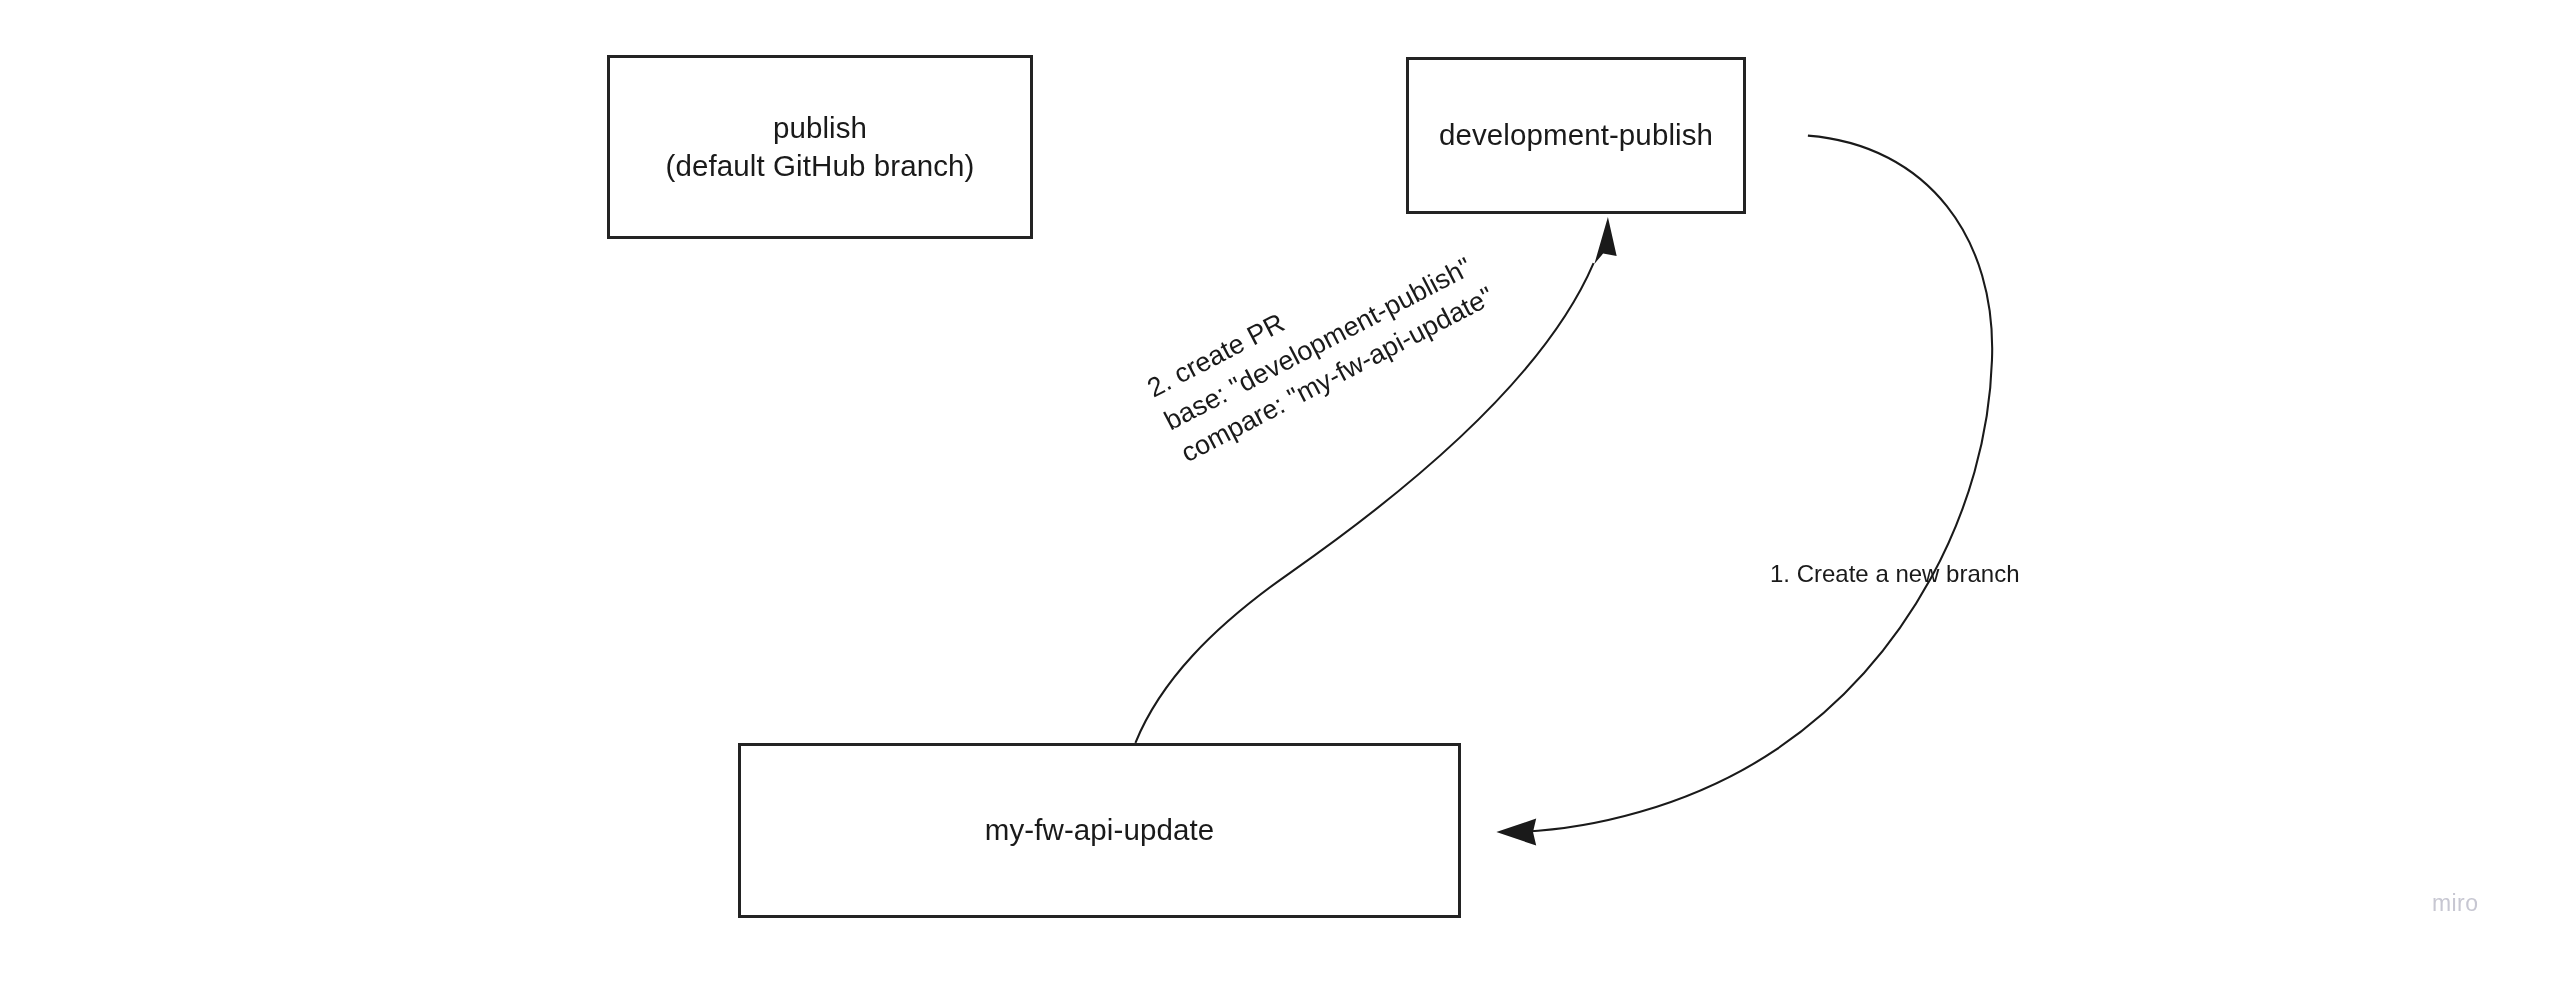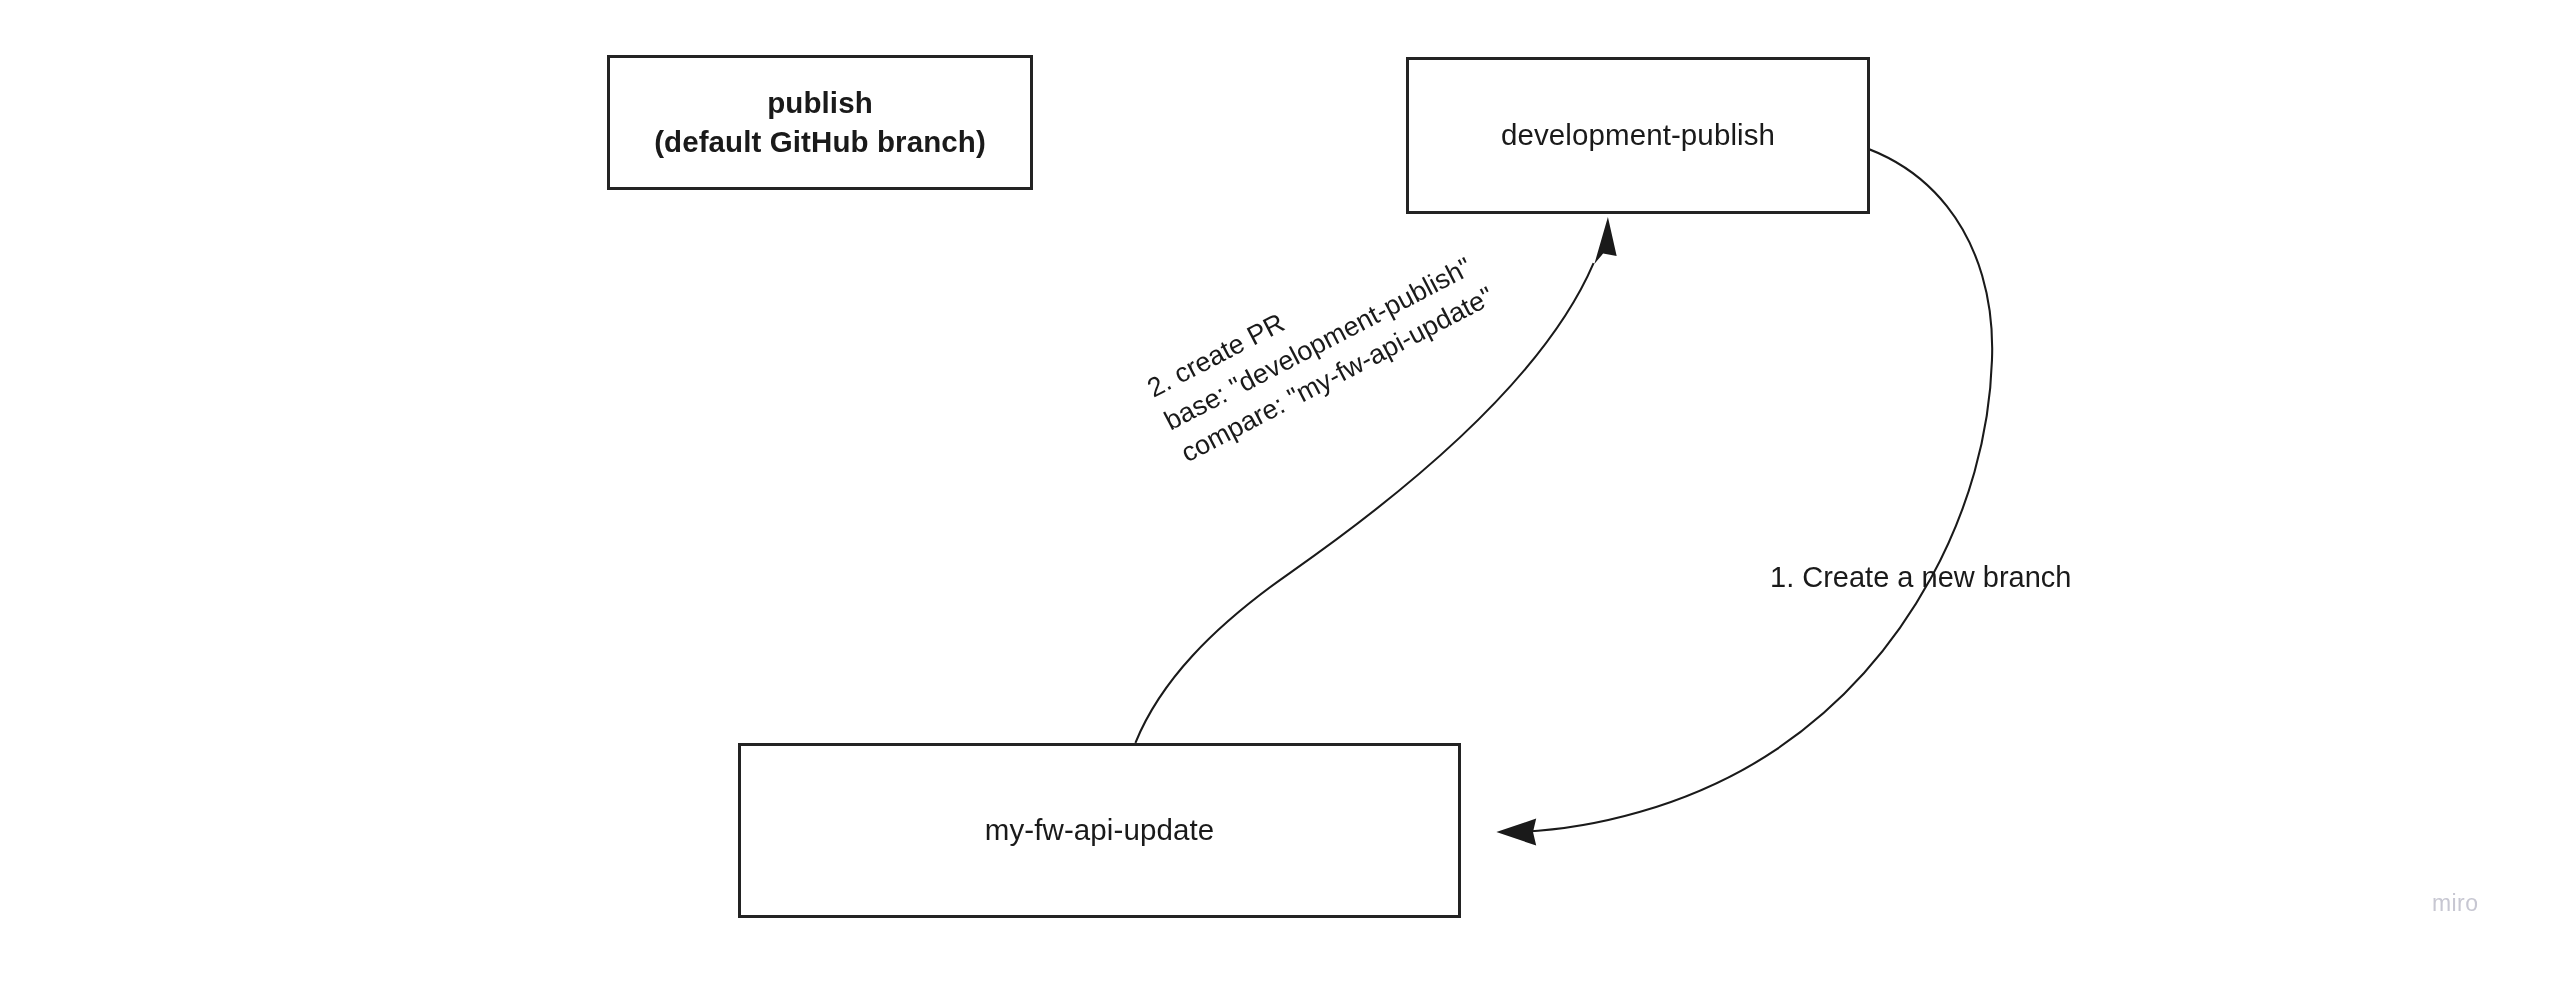--- a/index.html
+++ b/index.html
@@ -38,27 +38,26 @@
   }
   .node .node-text {
     white-space: pre-line;
     padding: 0 8px;
   }
 
   #node-publish {
     left: 607px;
     top: 55px;
     width: 426px;
-    height: 135px;
-    font-weight: bold;
+    height: 184px;
   }
   #node-development-publish {
     left: 1406px;
     top: 57px;
-    width: 464px;
+    width: 340px;
     height: 157px;
   }
   #node-my-fw-api-update {
     left: 738px;
     top: 743px;
     width: 723px;
     height: 175px;
   }
 
   
@@ -86,21 +85,21 @@
     position: absolute;
     color: #1a1a1a;
     font-size: 27px;
     line-height: 1.34;
     white-space: pre;
     z-index: 4;
   }
   #label-create-branch {
     left: 1770px;
     top: 558px;
-    font-size: 29px;
+    font-size: 24px;
   }
   #label-create-pr {
     left: 1141px;
     top: 374px;
     transform: rotate(-27.5deg);
     transform-origin: 0 0;
     font-size: 27px;
     line-height: 1.36;
   }
 

